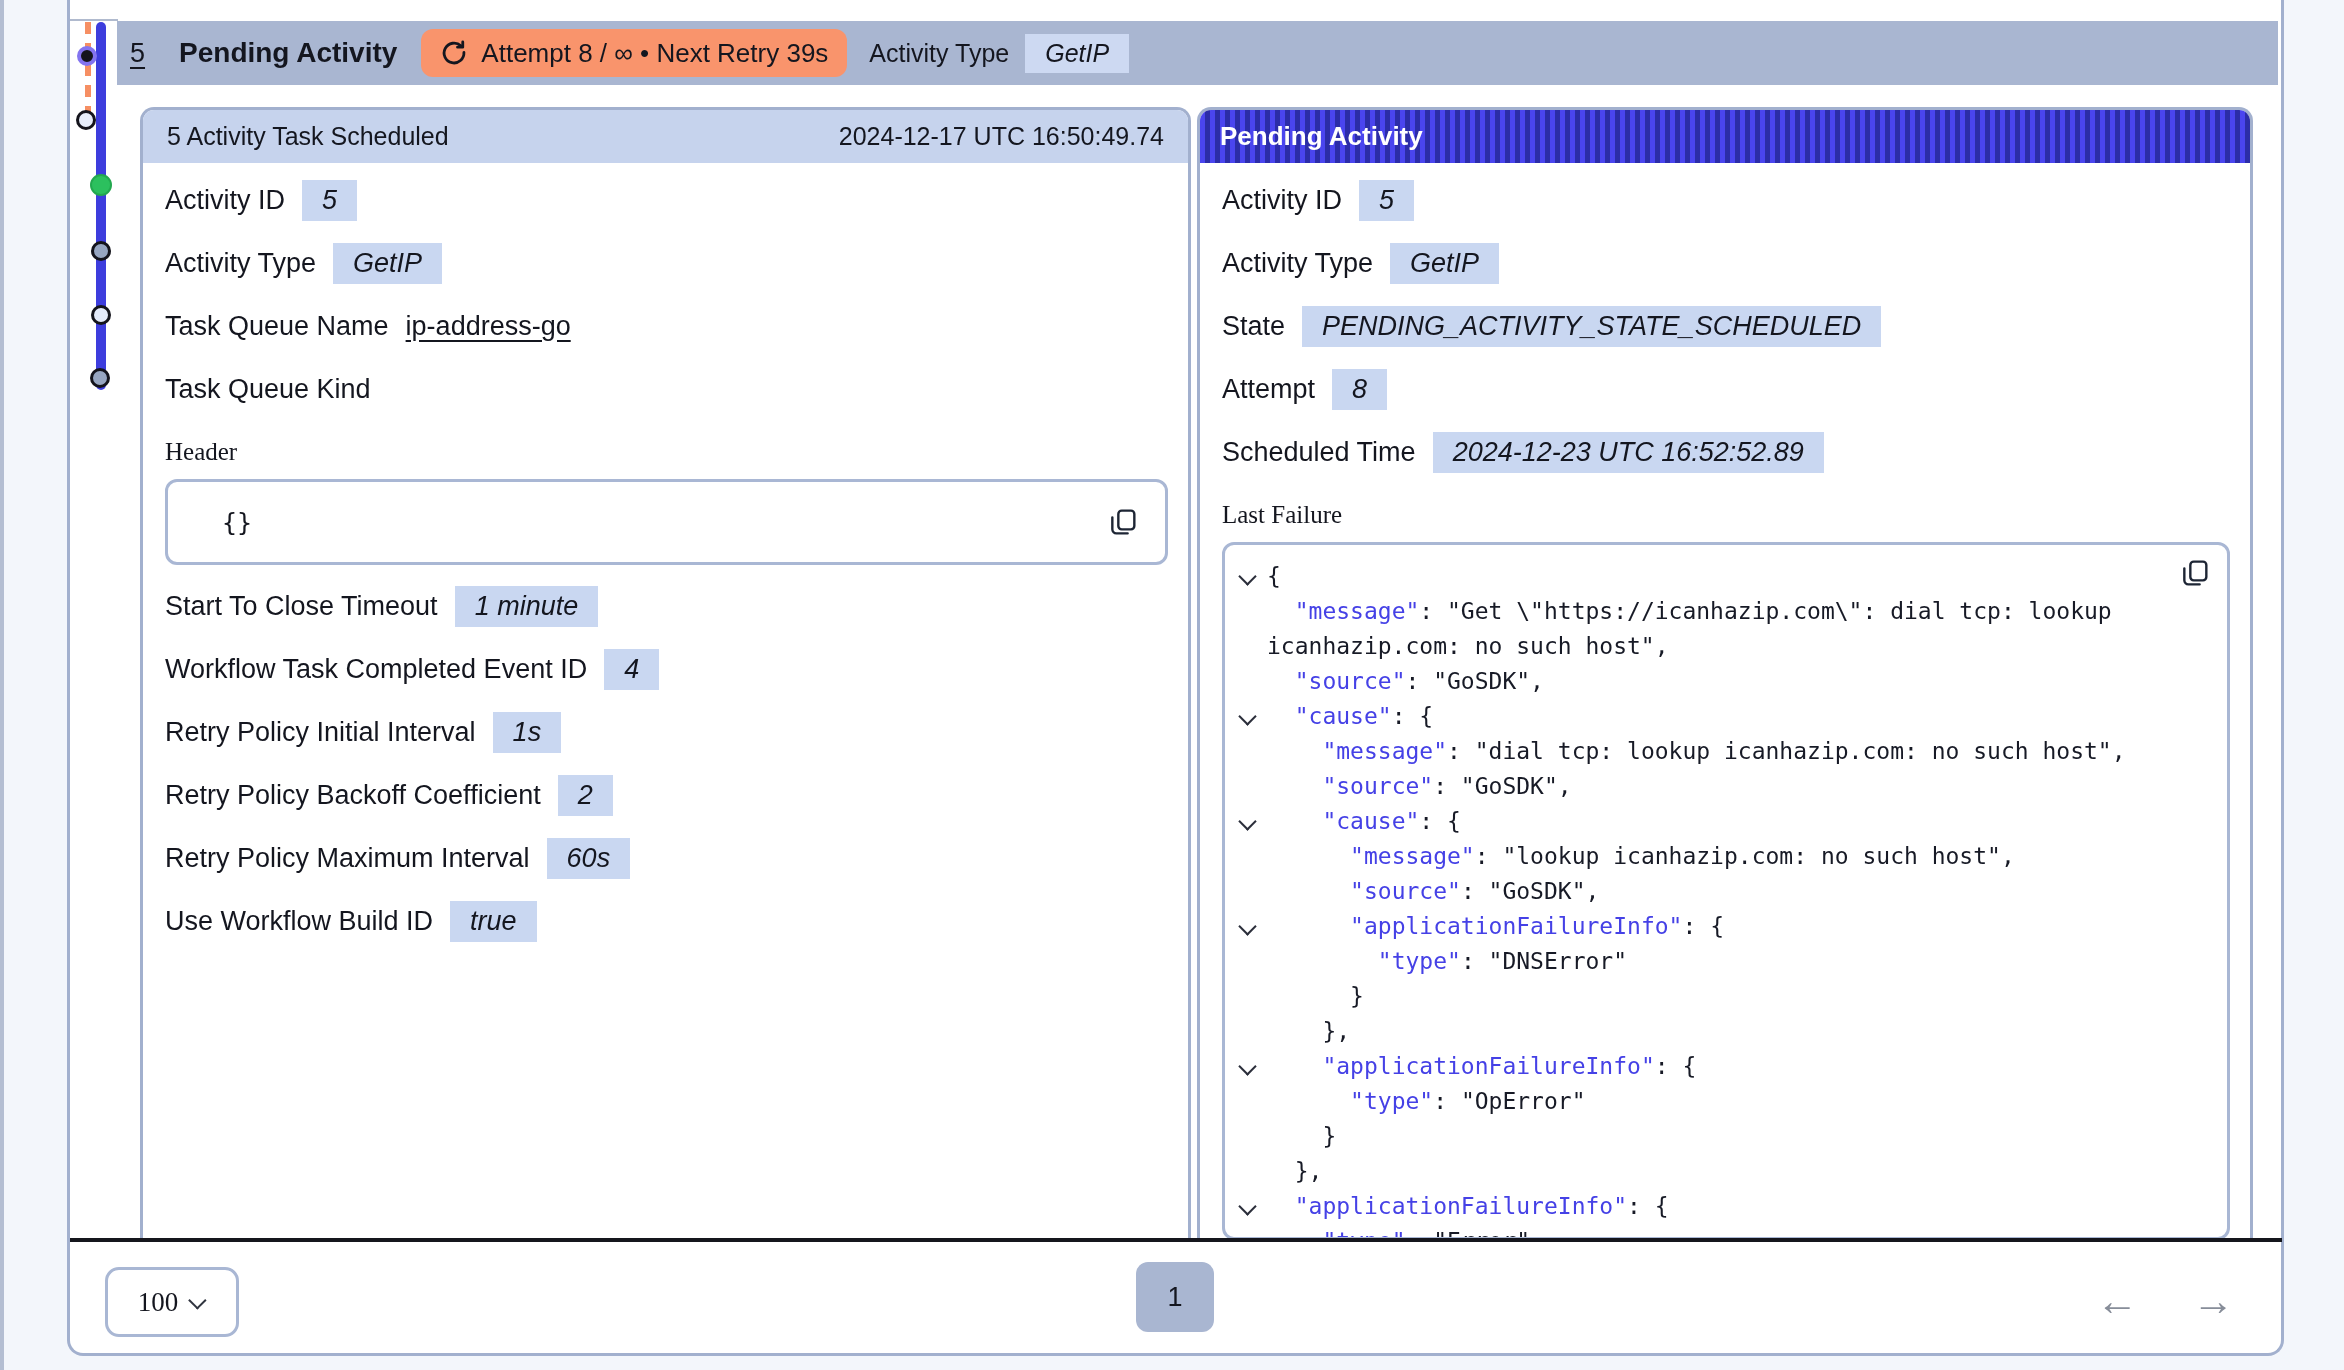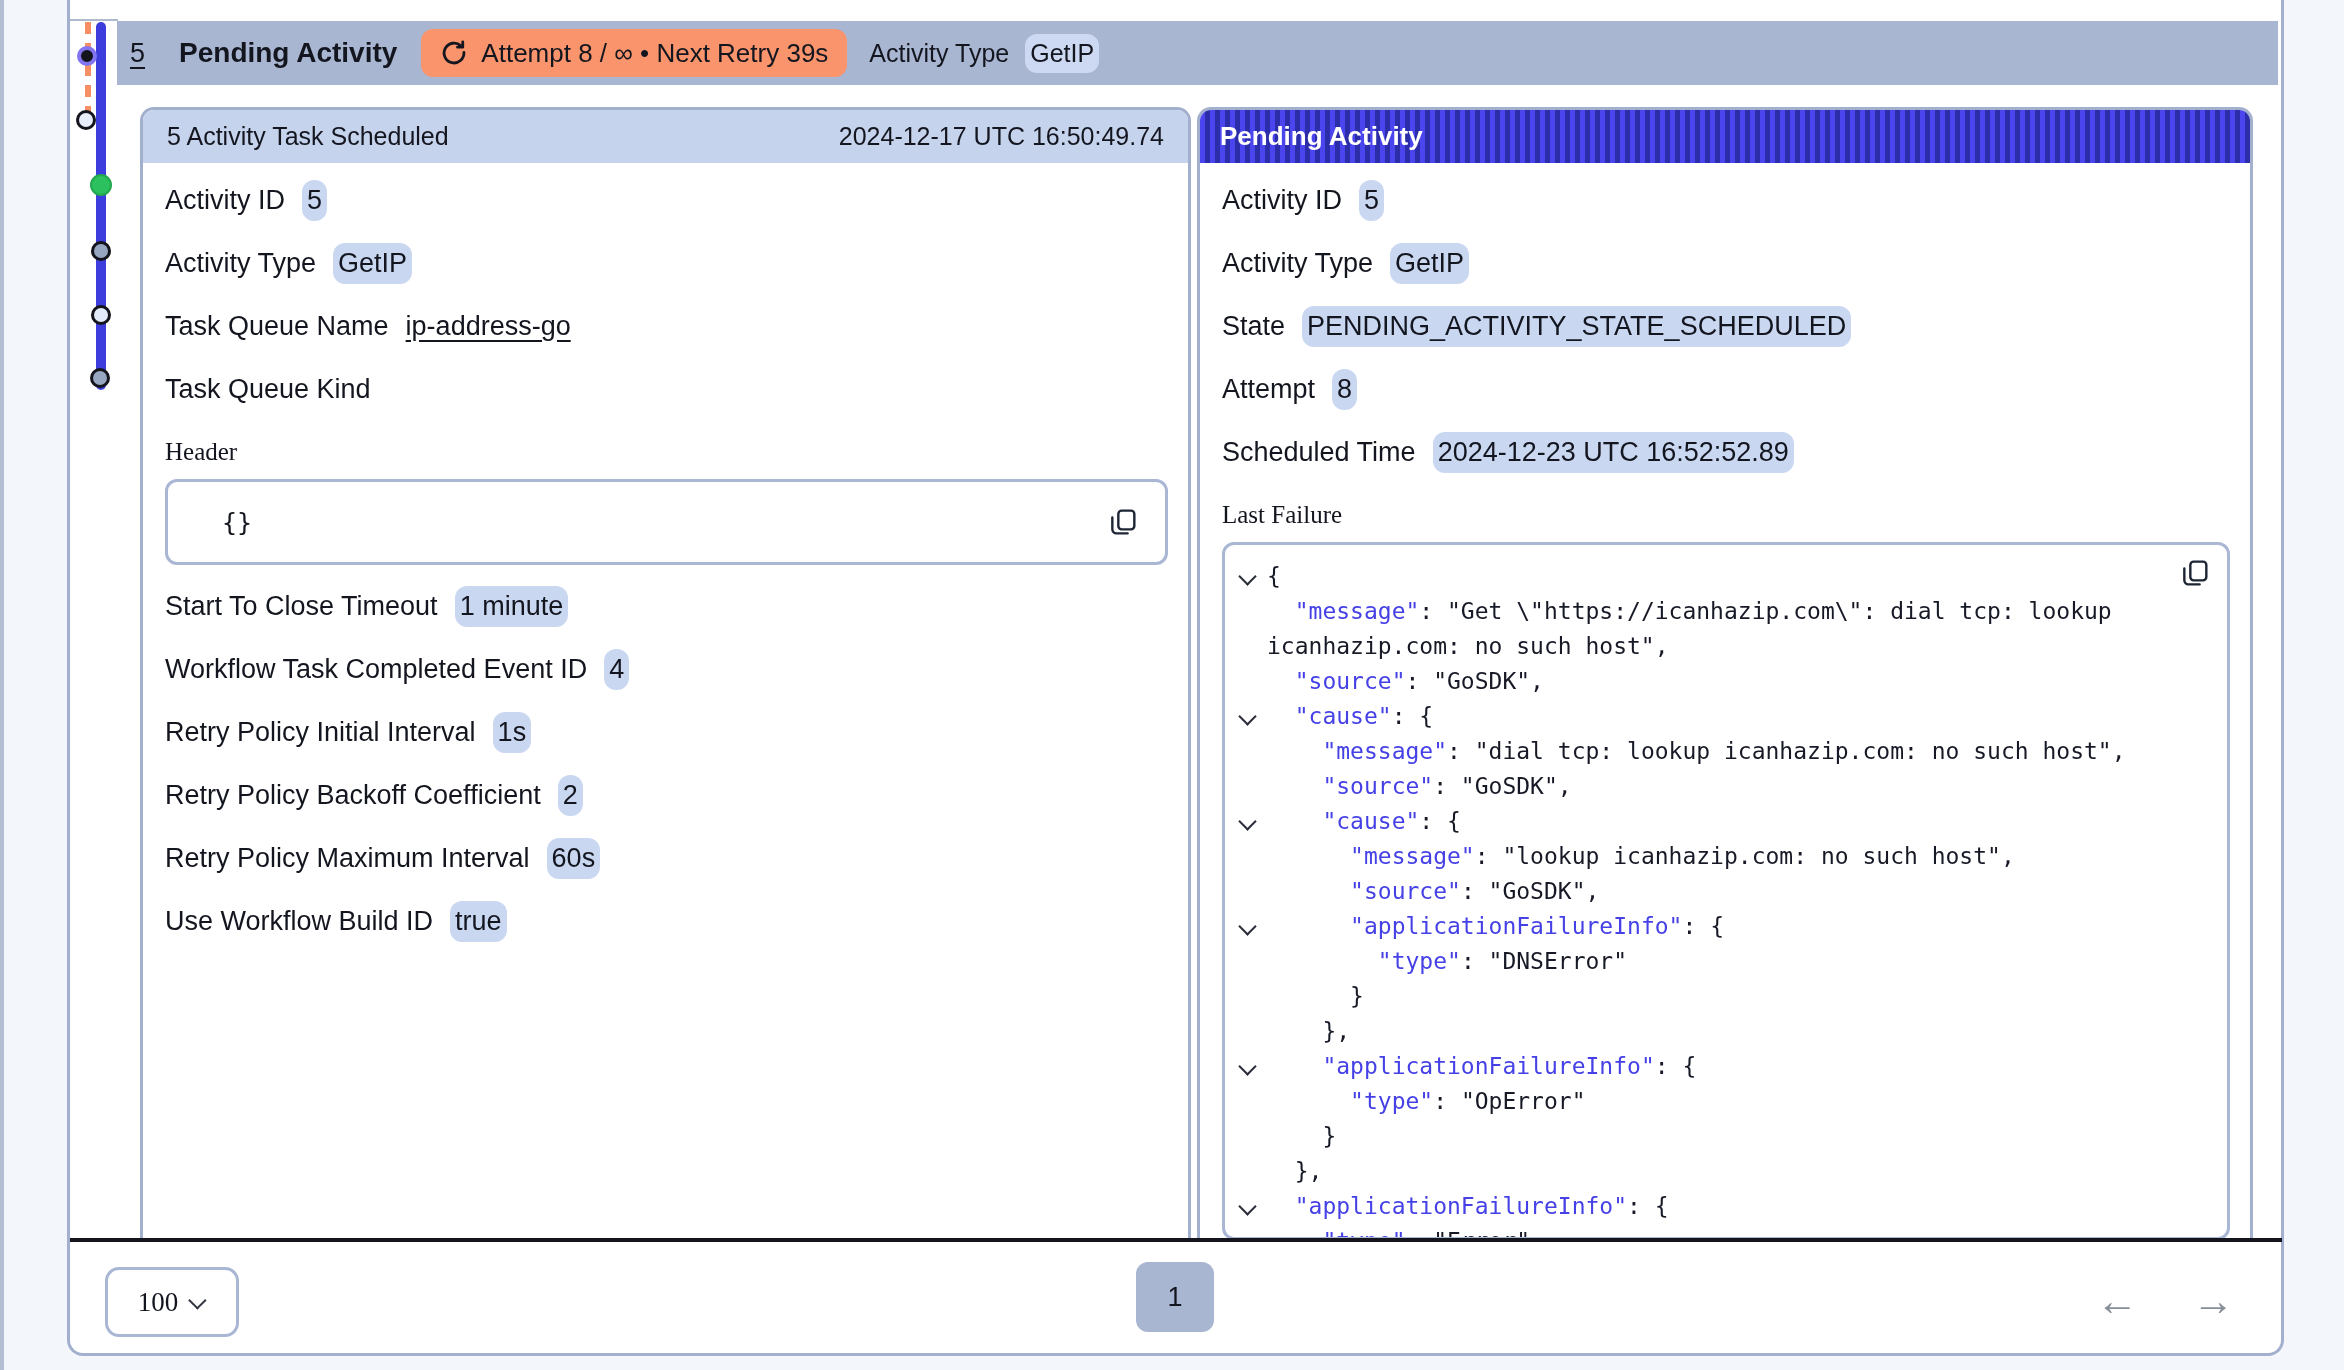--- a/index.html
+++ b/index.html
@@ -31,22 +31,23 @@
     display:flex;align-items:center;padding-left:13px;box-sizing:border-box;
   }
   #event-id{font-size:27px;text-decoration:underline;text-underline-offset:5px;margin-right:34px;}
   #event-title{font-size:28px;font-weight:700;}
   #retry-badge{
     margin-left:24px;background:#f9946c;border-radius:12px;height:48px;
     display:flex;align-items:center;gap:13px;padding:0 19px;font-size:26px;
   }
   #activity-type-label{margin-left:22px;font-size:25px;}
   .chip{
-    background:#c9d7f1;border-radius:12px;padding:5px 5px;color:#14161f;
+    background:#c9d7f1;border-radius:0;padding:5px 20px;color:#14161f;
     display:inline-block;
+    font-style:italic;
   }
   #bar-activity-type{margin-left:16px;font-size:25px;background:#cdd9f2;}
   
   .panel{
     position:absolute;top:107px;height:1133px;background:#fff;
     border:3px solid #a2b0ce;border-bottom:none;border-radius:14px 14px 0 0;
     box-sizing:border-box;overflow:hidden;display:flex;flex-direction:column;
   }
   #left-panel{left:140px;width:1051px;}
   #right-panel{left:1197px;width:1056px;}

